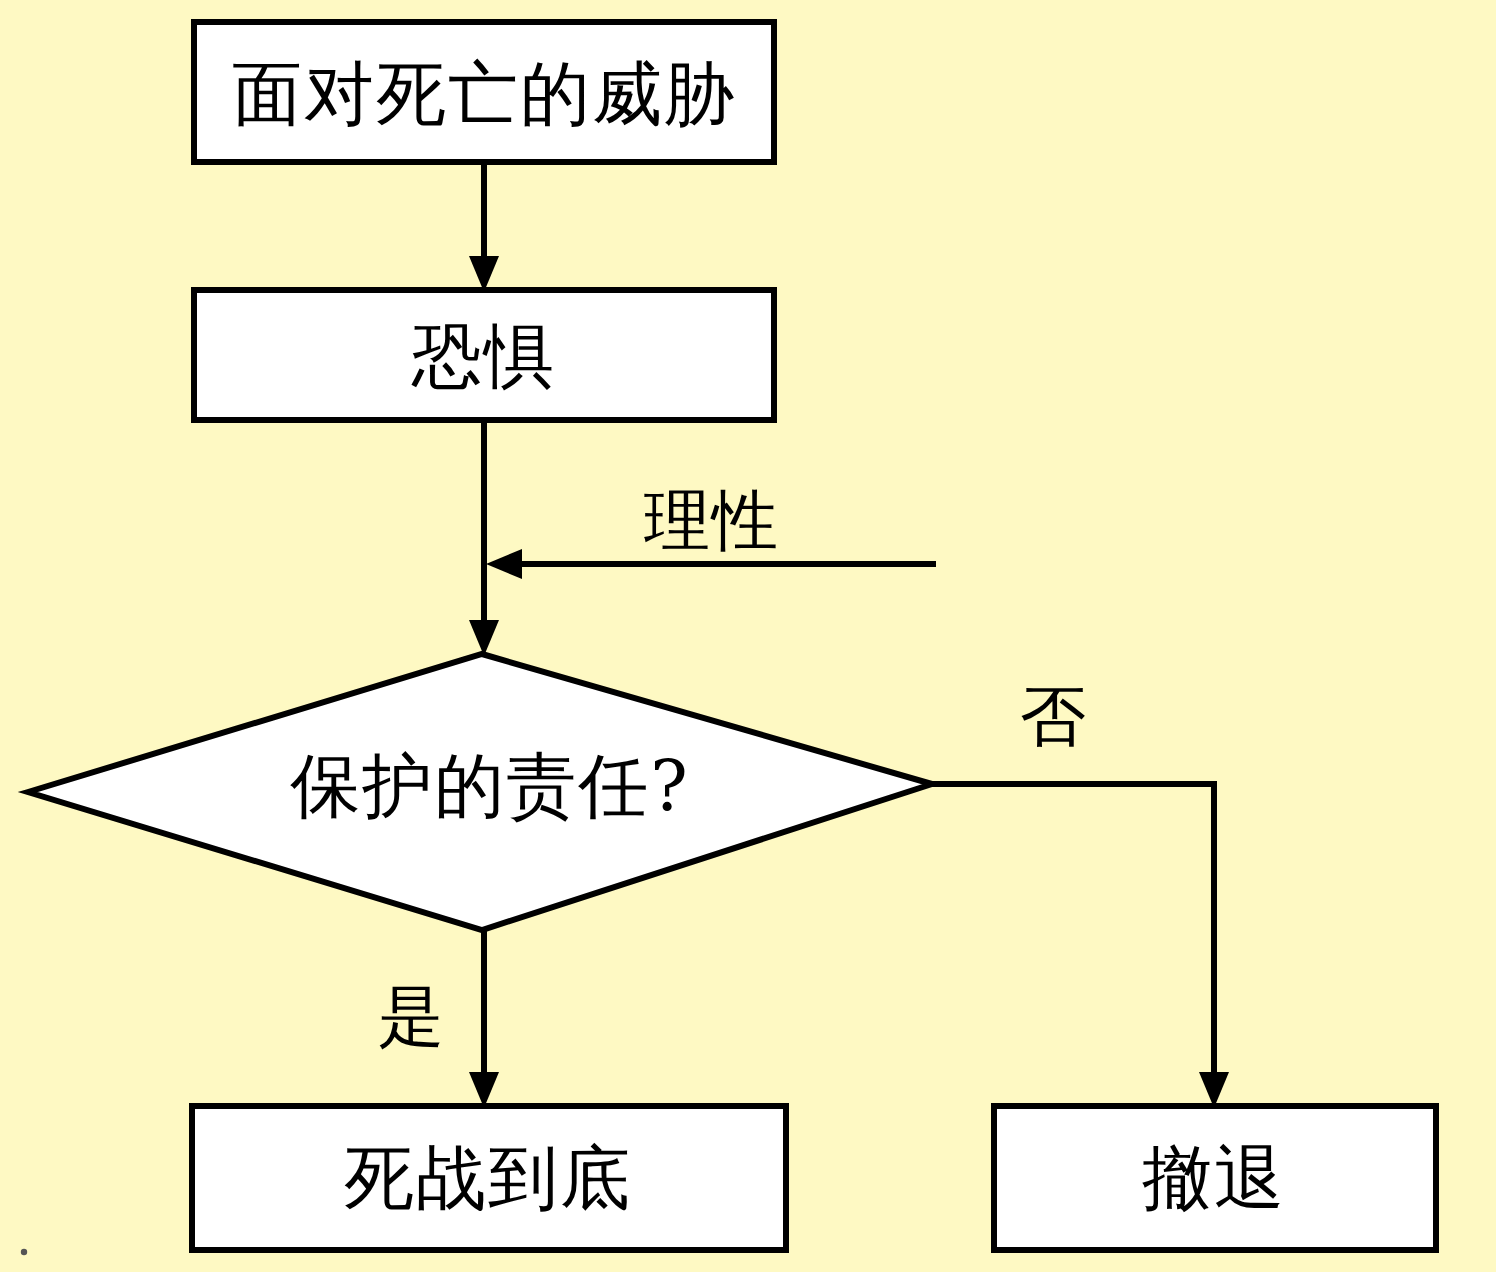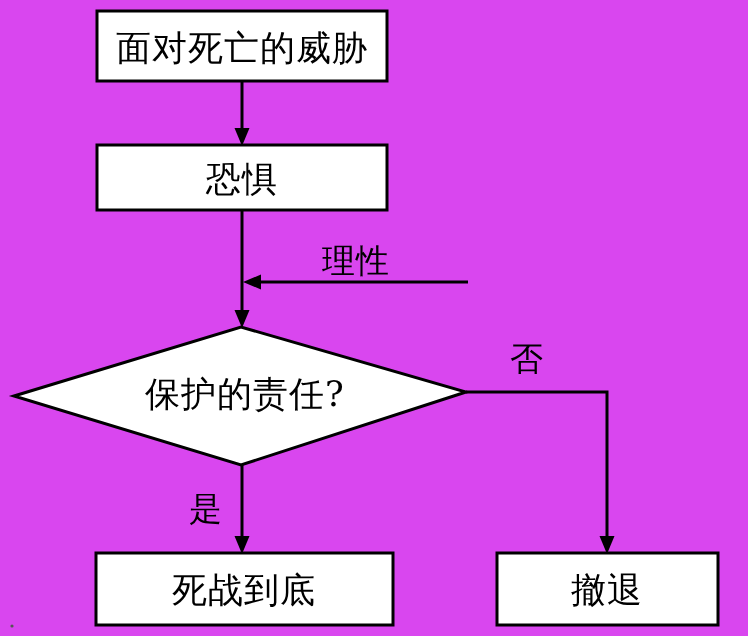--- a/index.html
+++ b/index.html
@@ -7,21 +7,21 @@
     padding: 0;
     background: #ffffff;
   }
   body {
     font-family: "DejaVu Serif", "Liberation Serif", serif;
   }
   #flowchart-canvas {
     position: relative;
     width: 748px;
     height: 636px;
-    background: #d946ef;
+    background: #fef9c3;
     overflow: hidden;
   }
   #flow-svg {
     position: absolute;
     left: 0;
     top: 0;
     width: 748px;
     height: 636px;
   }
   .node-shape {

